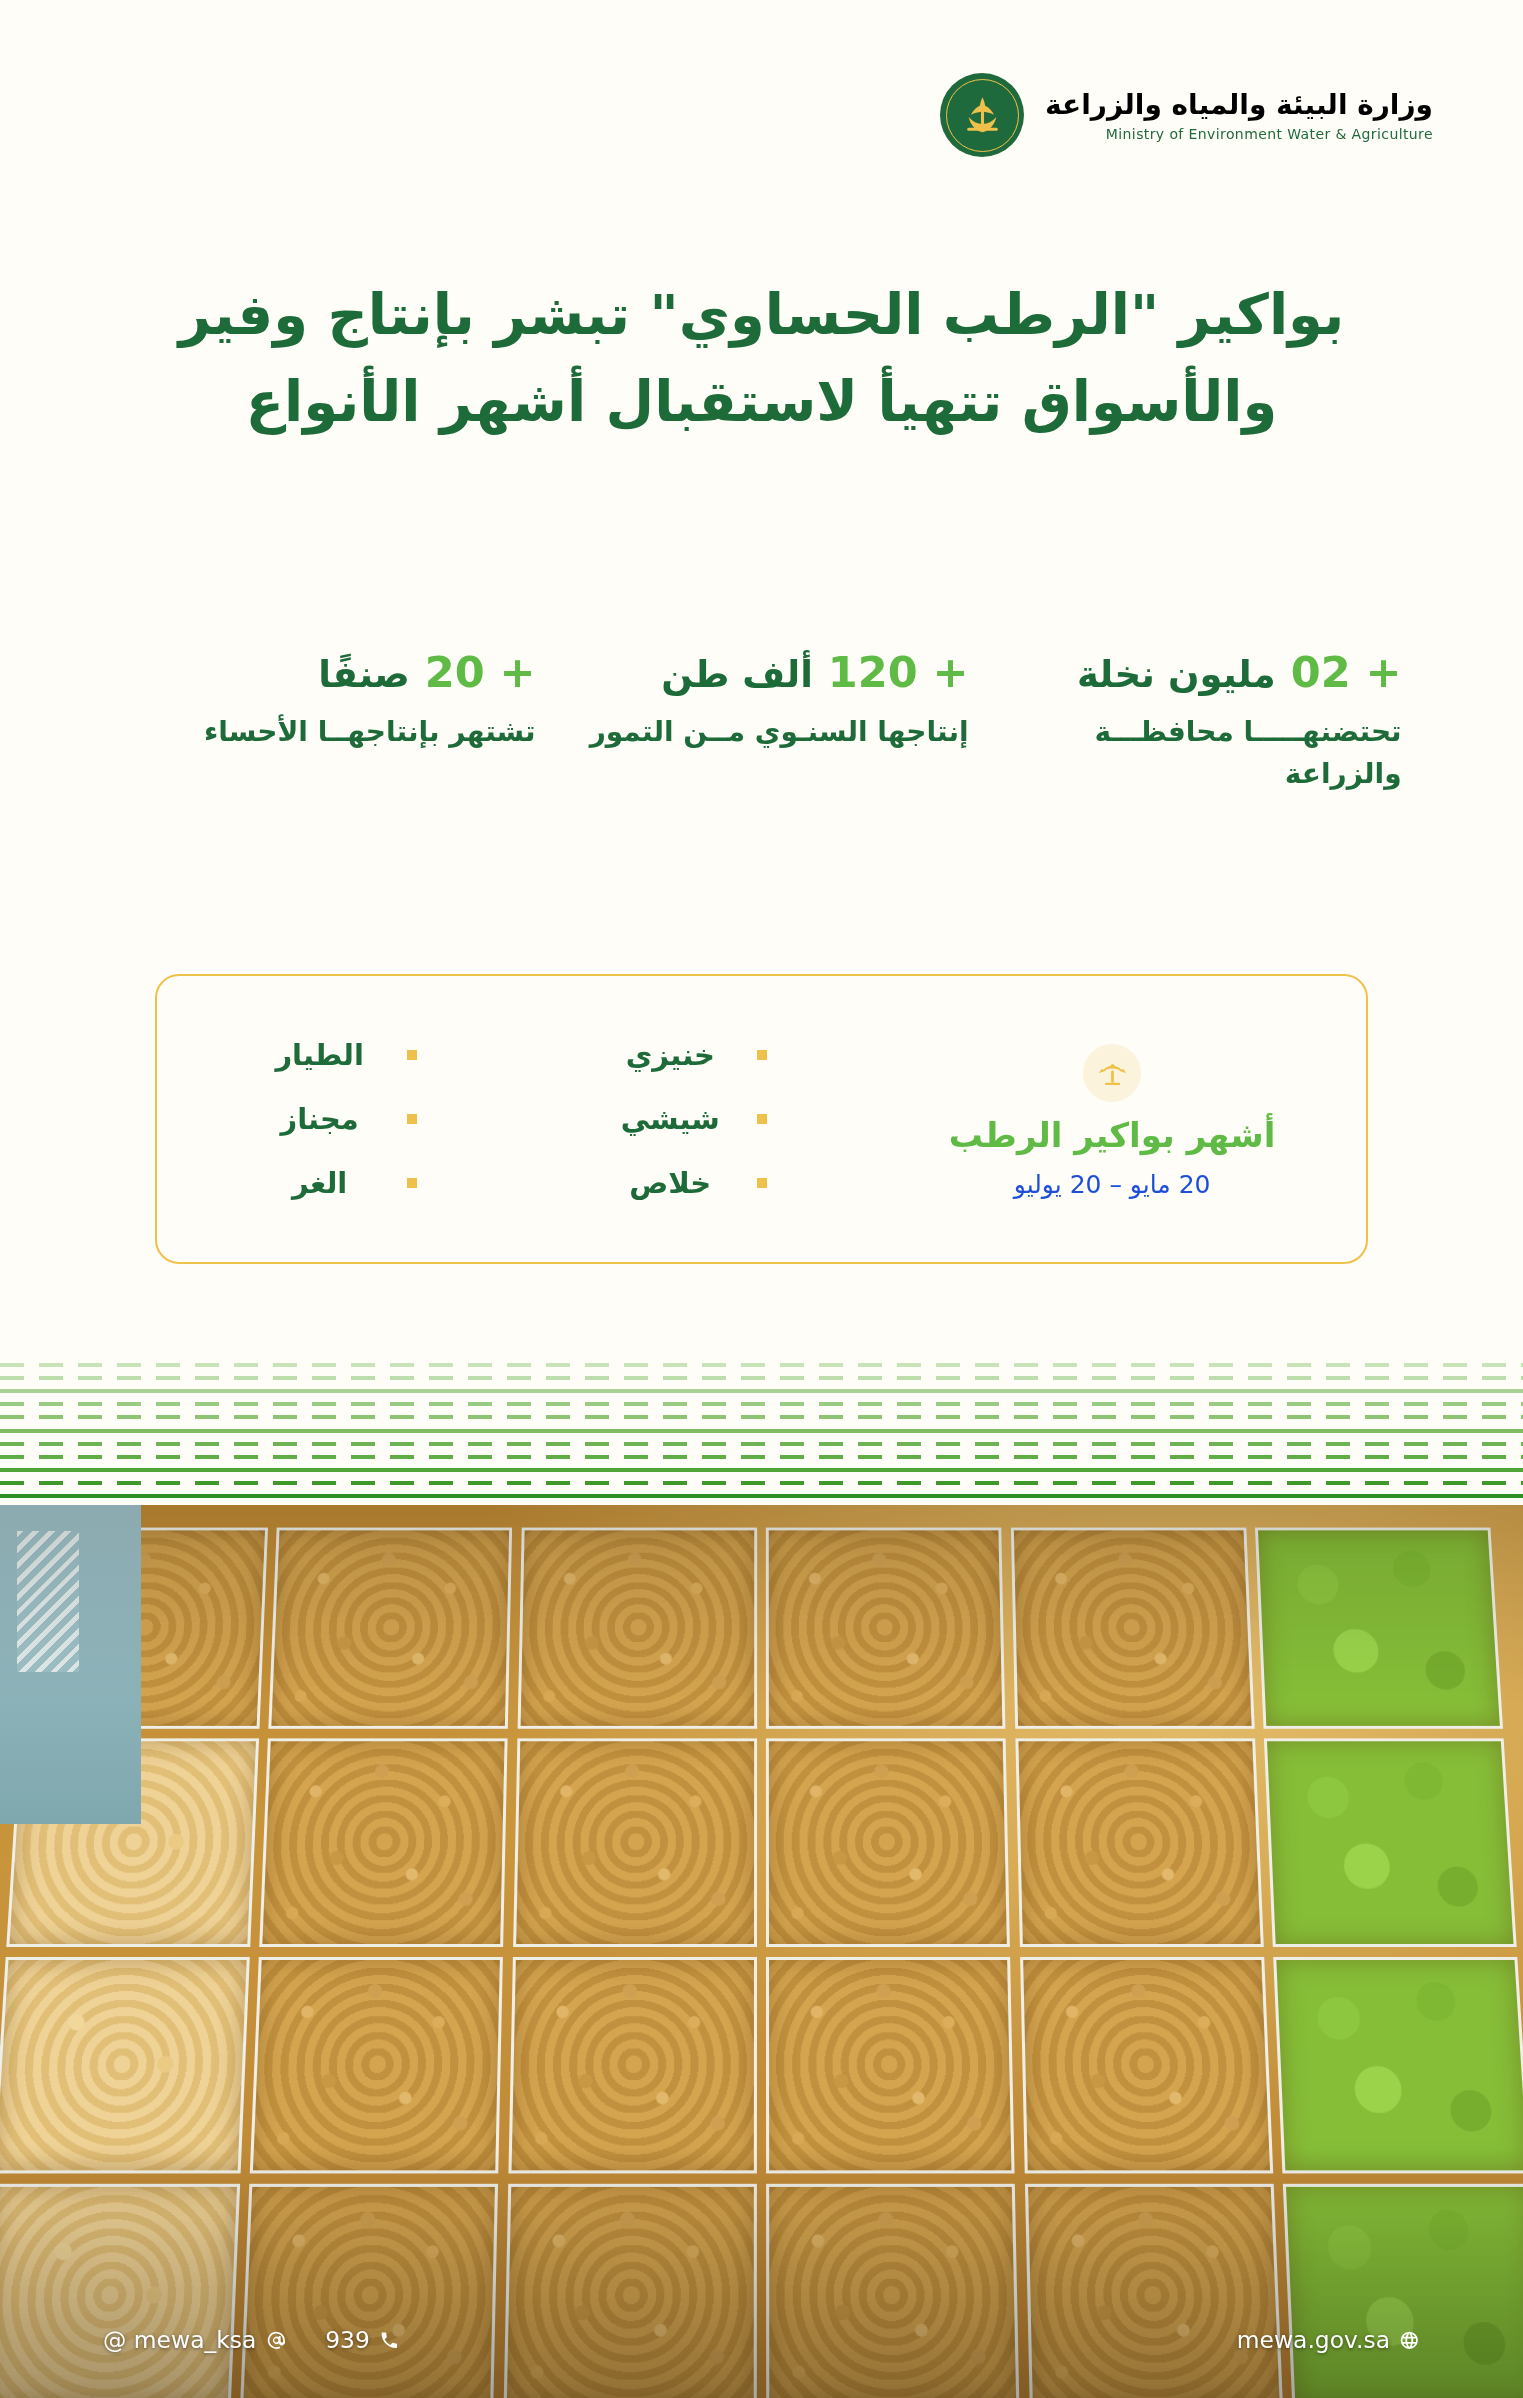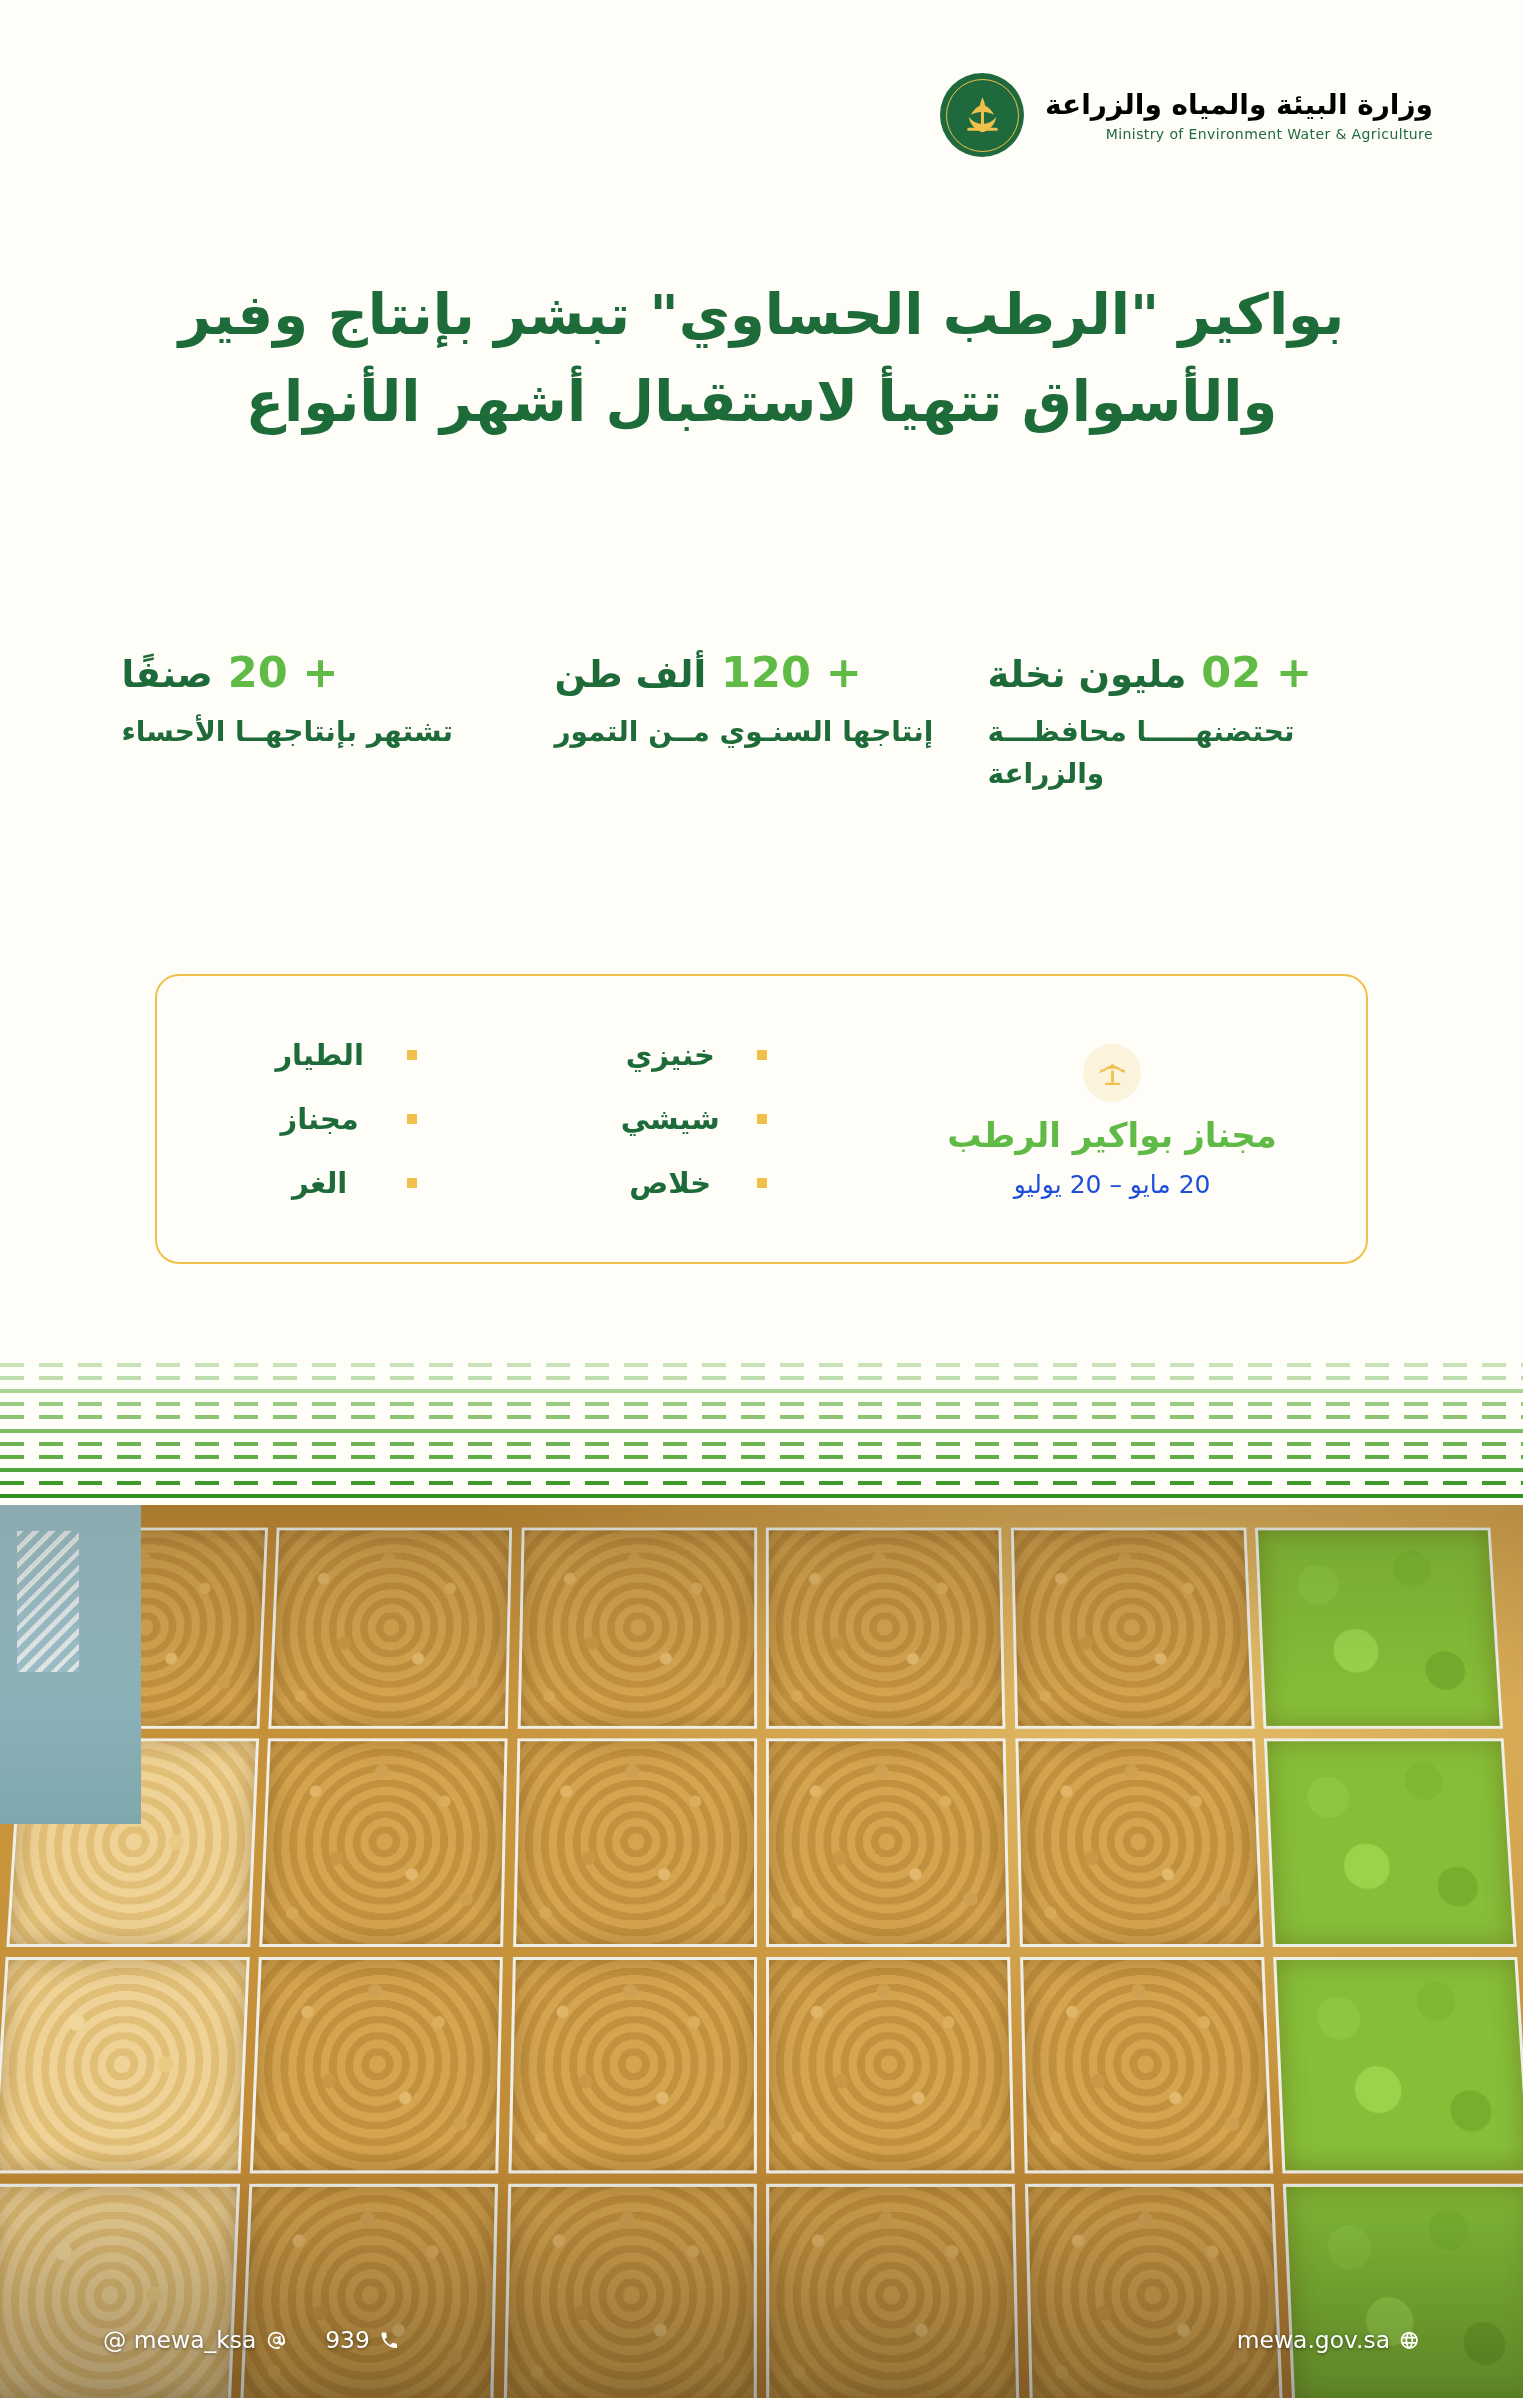--- a/index.html
+++ b/index.html
@@ -80,21 +80,21 @@
     position: absolute;
     top: 646px;
     right: 112px;
     left: 112px;
     display: flex;
     flex-direction: row;
     justify-content: space-between;
   }
   .stat {
     width: 33.33%;
-    text-align: left;
+    text-align: right;
     padding: 0 9.4px;
   }
   .stat-value {
     font-size: 43px;
     font-weight: bold;
     color: #5FBB46;
     line-height: 1.25;
     white-space: nowrap;
   }
   .stat-value .unit {
@@ -363,21 +363,21 @@
           <g fill="#EFC04A">
             <path d="M24 12c-1 0-2 .6-2.4 1.6l-.4 1h5.6l-.4-1C26 12.6 25 12 24 12z"></path>
             <path d="M24 14c-6 0-11 3-13 8 4-3 8-4.4 13-4.4S33 19 37 22c-2-5-7-8-13-8z"></path>
             <path d="M10 18c-1.6 1.6-2.6 3.6-3 5.8 2.6-2 5.4-3 8.6-3.2-1.8-1.2-3.6-2-5.6-2.6z"></path>
             <path d="M38 18c-2 .6-3.8 1.4-5.6 2.6 3.2.2 6 1.2 8.6 3.2-.4-2.2-1.4-4.2-3-5.8z"></path>
             <rect x="22.2" y="20" width="3.6" height="16" rx="1.4"></rect>
             <rect x="14" y="36" width="20" height="3" rx="1.5"></rect>
           </g>
         </svg>
       </div>
-      <div class="card-title">مجناز بواكير الرطب</div>
+      <div class="card-title">أشهر بواكير الرطب</div>
       <div class="card-sub">20 مايو – 20 يوليو</div>
     </div>
 
     <div class="col">
       <div class="item">
         <span class="bullet"></span>
         <span class="item-label">خنيزي</span>
       </div>
       <div class="item">
         <span class="bullet"></span>

